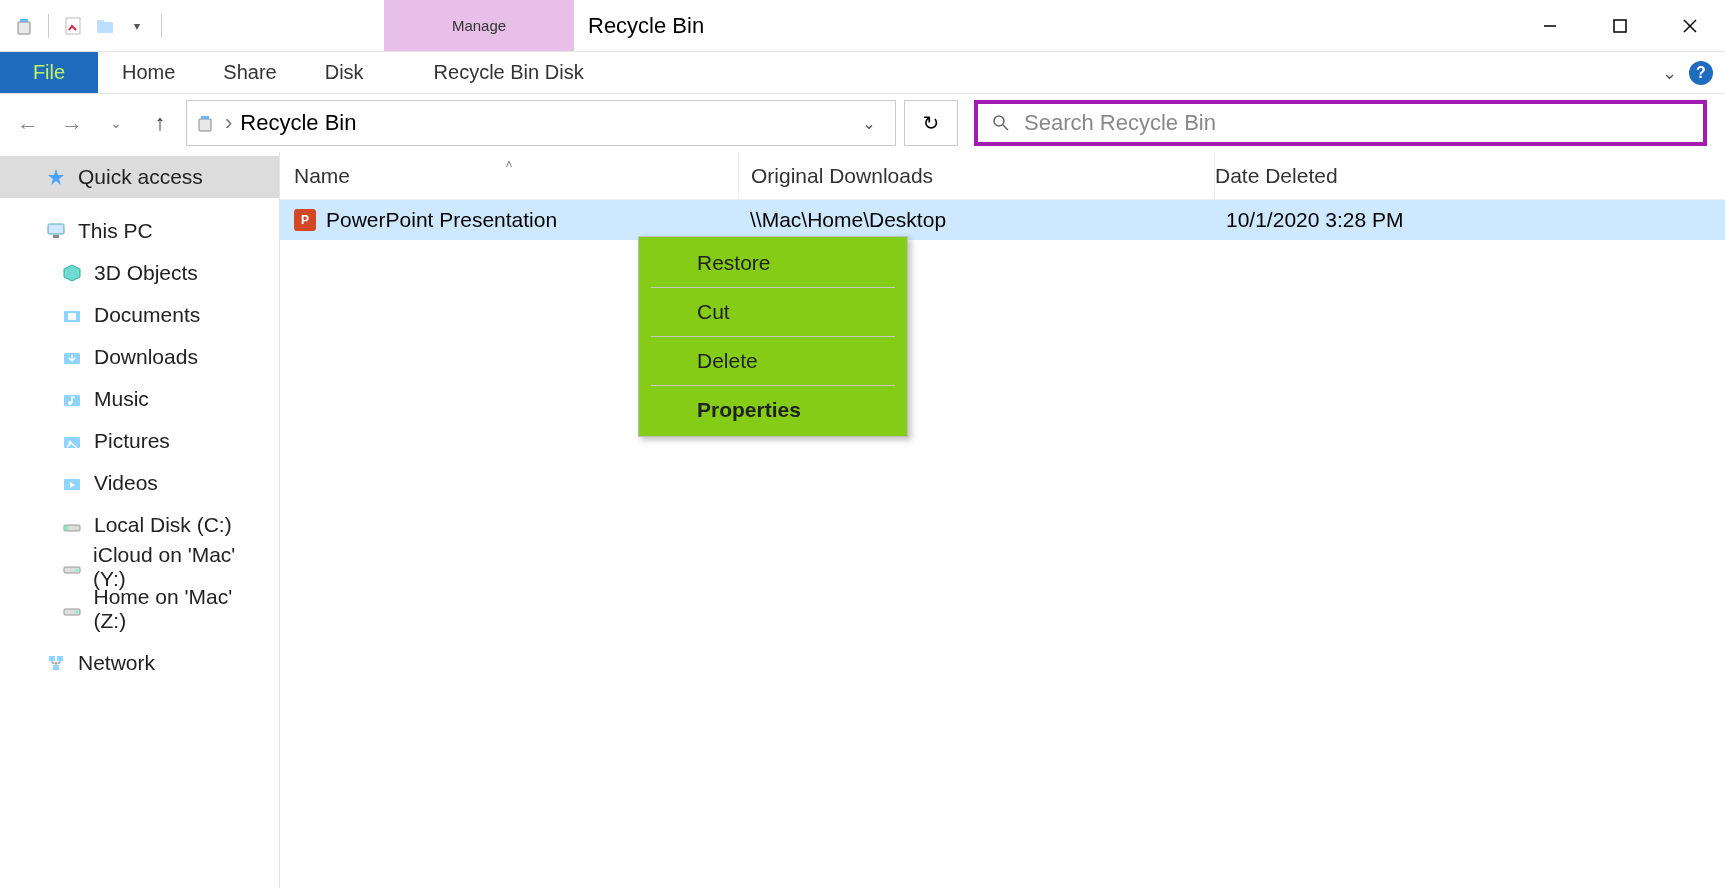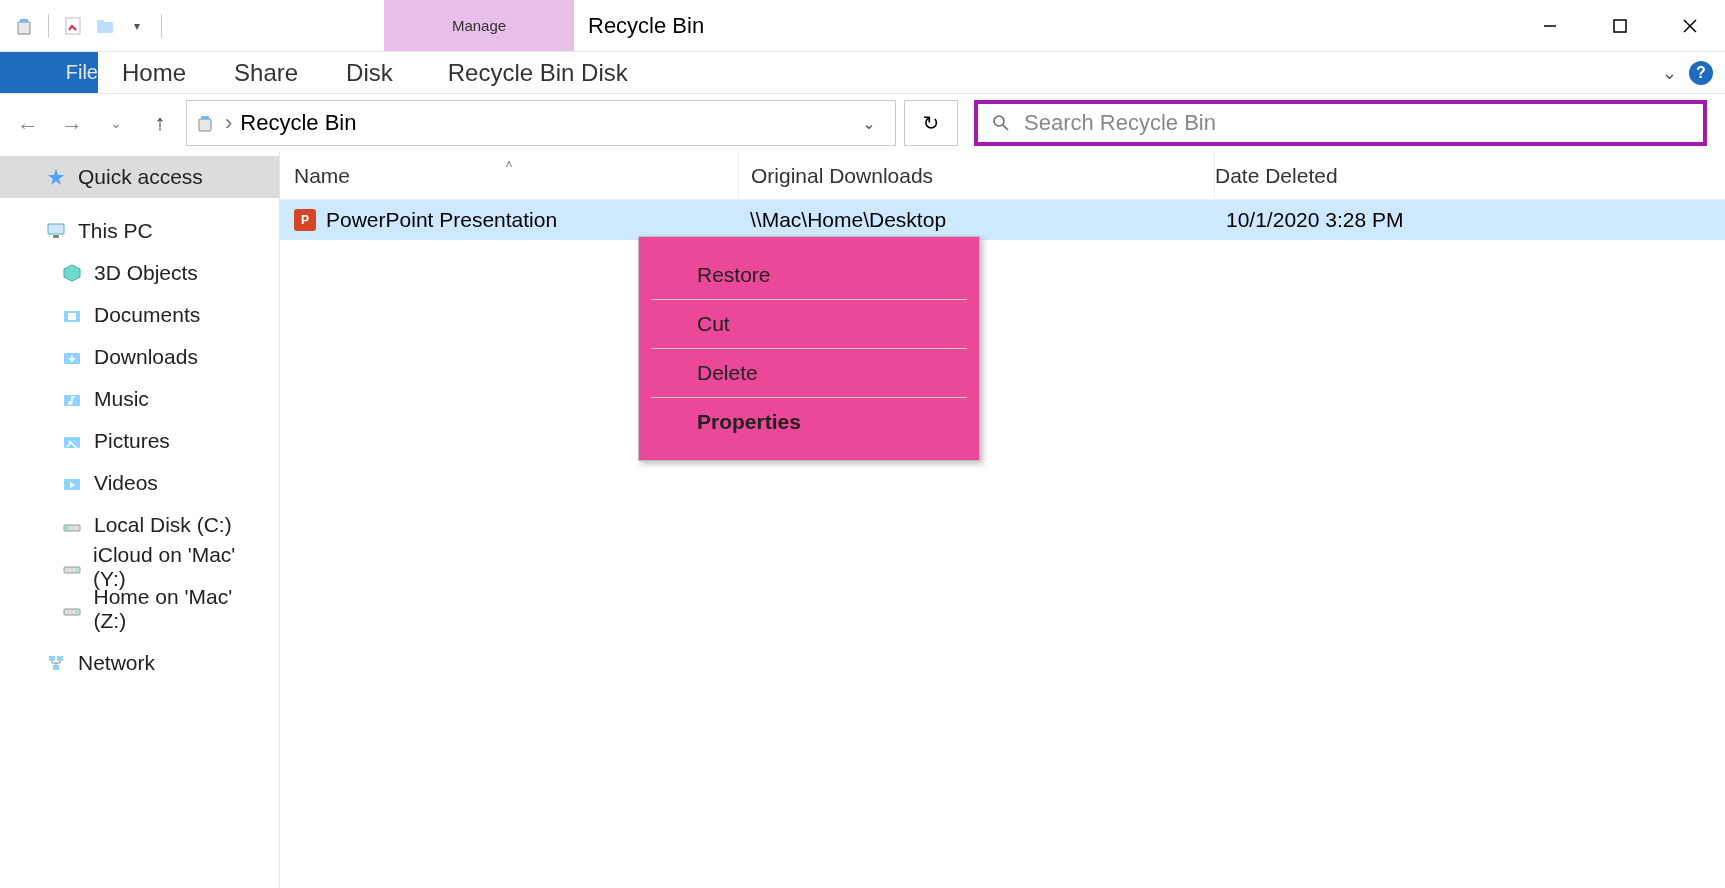--- a/index.html
+++ b/index.html
@@ -61,29 +61,29 @@
   
   .ribbon {
     height: 42px;
     display: flex;
     align-items: stretch;
     border-bottom: 1px solid #e5e5e5;
     position: relative;
   }
   .file-tab {
     background: #1f6cbf;
-    color: #e5e5e5;
+    color: #bef264;
     width: 98px;
-    display: flex; align-items: center; justify-content: flex-end;
+    display: flex; align-items: center; justify-content: center;
     font-size: 20px;
   }
   .ribbon-tab {
     padding: 0 24px;
     display: flex; align-items: center; justify-content: center;
-    font-size: 24px;
+    font-size: 20px;
     color: #333;
   }
   .ribbon-tab.contextual {
     width: 190px;
     padding: 0;
     margin-left: 0;
   }
   .ribbon-right {
     margin-left: auto;
     display: flex;
@@ -228,25 +228,25 @@
     background: #d24726;
     border-radius: 3px;
     display:flex;align-items:center;justify-content:center;
     color:#fff; font-size: 12px; font-weight:bold;
   }
   
   .context-menu {
     position: absolute;
     left: 638px;
     top: 236px;
-    width: 342px;
-    background: #ec4899;
+    width: 270px;
+    background: #84cc16;
     border: 1px solid #bdbdbd;
     box-shadow: 3px 3px 6px rgba(0,0,0,0.25);
-    padding: 16px 0;
+    padding: 4px 0;
     z-index: 100;
   }
   .cm-item {
     padding: 10px 20px 10px 58px;
     font-size: 21px;
     color: #222;
   }
   .cm-item.bold { font-weight: 700; }
   .cm-sep {
     height: 1px; background: #c8c8c8;

